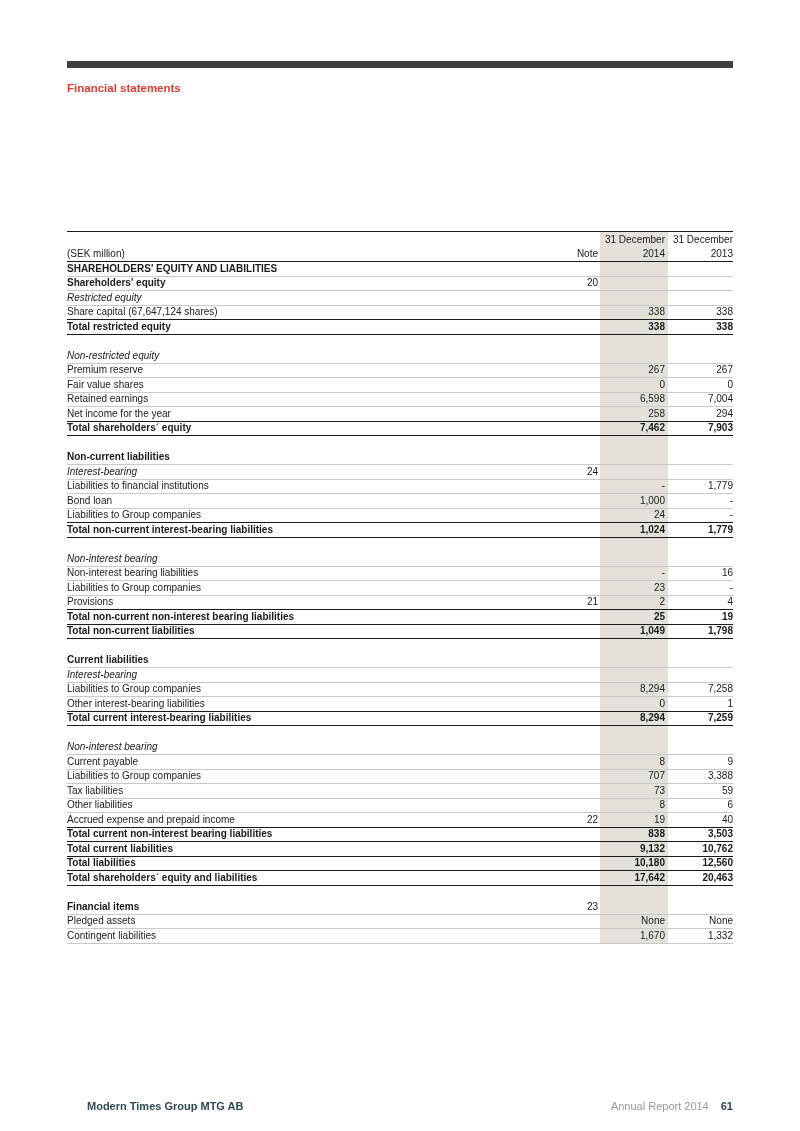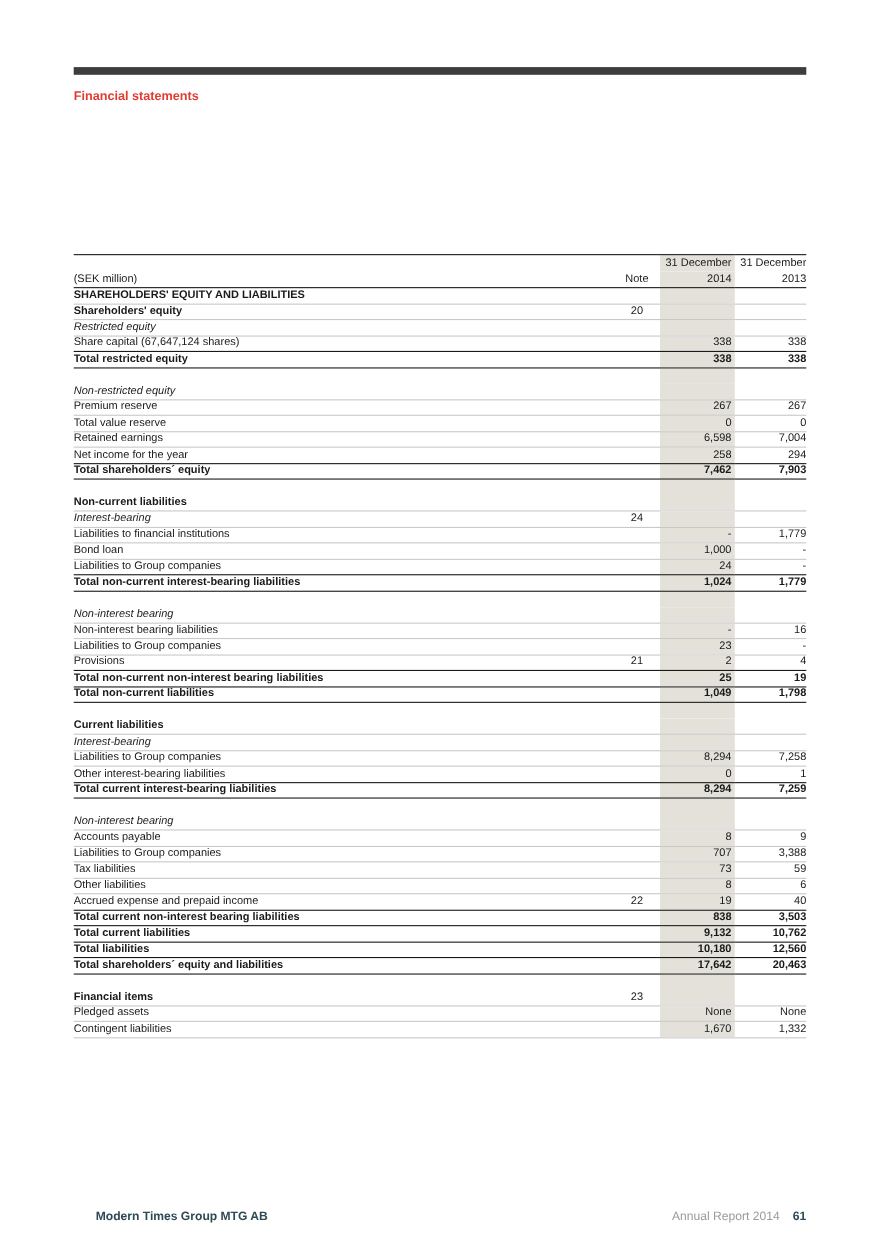--- a/index.html
+++ b/index.html
@@ -35,21 +35,21 @@
   .bs col.c-2014 { width:68px; }
   .bs col.c-2013 { width:65px; }
   .bs tr { height:14.5px; }
   .bs thead tr { height:15px; }
   .bs td {
     padding:0 0 2px; vertical-align:bottom;
     overflow:hidden; white-space:nowrap;
     font-weight:normal;
   }
   .bs .num { text-align:right; }
-  .bs .note { padding-right:2px;text-align:center; }
+  .bs .note { padding-right:2px; }
   .bs .shaded { background:var(--shade,#e4e1db); padding-right:3px; }
   .bs thead tr.colhead td { border-bottom:1px solid var(--border_dark,#1a1a1a); }
   .bs tbody tr.b-light td { border-bottom:1px solid var(--border_light,#c9c9c9); }
   .bs tbody tr.b-dark td { border-bottom:1px solid var(--border_dark,#1a1a1a); }
   .bs tbody tr.b-none td { border-bottom:none; }
   .bs tbody tr.s-total td { font-weight:bold; }
   .bs tbody tr.s-bold td.lbl,
   .bs tbody tr.s-caps td.lbl { font-weight:bold; }
   .bs tbody tr.s-italic td.lbl { font-style:italic; }
   .footer {
@@ -135,21 +135,21 @@
           <td class="num shaded"></td>
           <td class="num y13"></td>
         </tr>
         <tr class="b-light s-normal">
           <td class="lbl">Premium reserve</td>
           <td class="num note"></td>
           <td class="num shaded">267</td>
           <td class="num y13">267</td>
         </tr>
         <tr class="b-light s-normal">
-          <td class="lbl">Total value reserve</td>
+          <td class="lbl">Fair value shares</td>
           <td class="num note"></td>
           <td class="num shaded">0</td>
           <td class="num y13">0</td>
         </tr>
         <tr class="b-light s-normal">
           <td class="lbl">Retained earnings</td>
           <td class="num note"></td>
           <td class="num shaded">6,598</td>
           <td class="num y13">7,004</td>
         </tr>
@@ -291,21 +291,21 @@
           <td class="num shaded"></td>
           <td class="num y13"></td>
         </tr>
         <tr class="b-light s-italic">
           <td class="lbl">Non-interest bearing</td>
           <td class="num note"></td>
           <td class="num shaded"></td>
           <td class="num y13"></td>
         </tr>
         <tr class="b-light s-normal">
-          <td class="lbl">Accounts payable</td>
+          <td class="lbl">Current payable</td>
           <td class="num note"></td>
           <td class="num shaded">8</td>
           <td class="num y13">9</td>
         </tr>
         <tr class="b-light s-normal">
           <td class="lbl">Liabilities to Group companies</td>
           <td class="num note"></td>
           <td class="num shaded">707</td>
           <td class="num y13">3,388</td>
         </tr>

